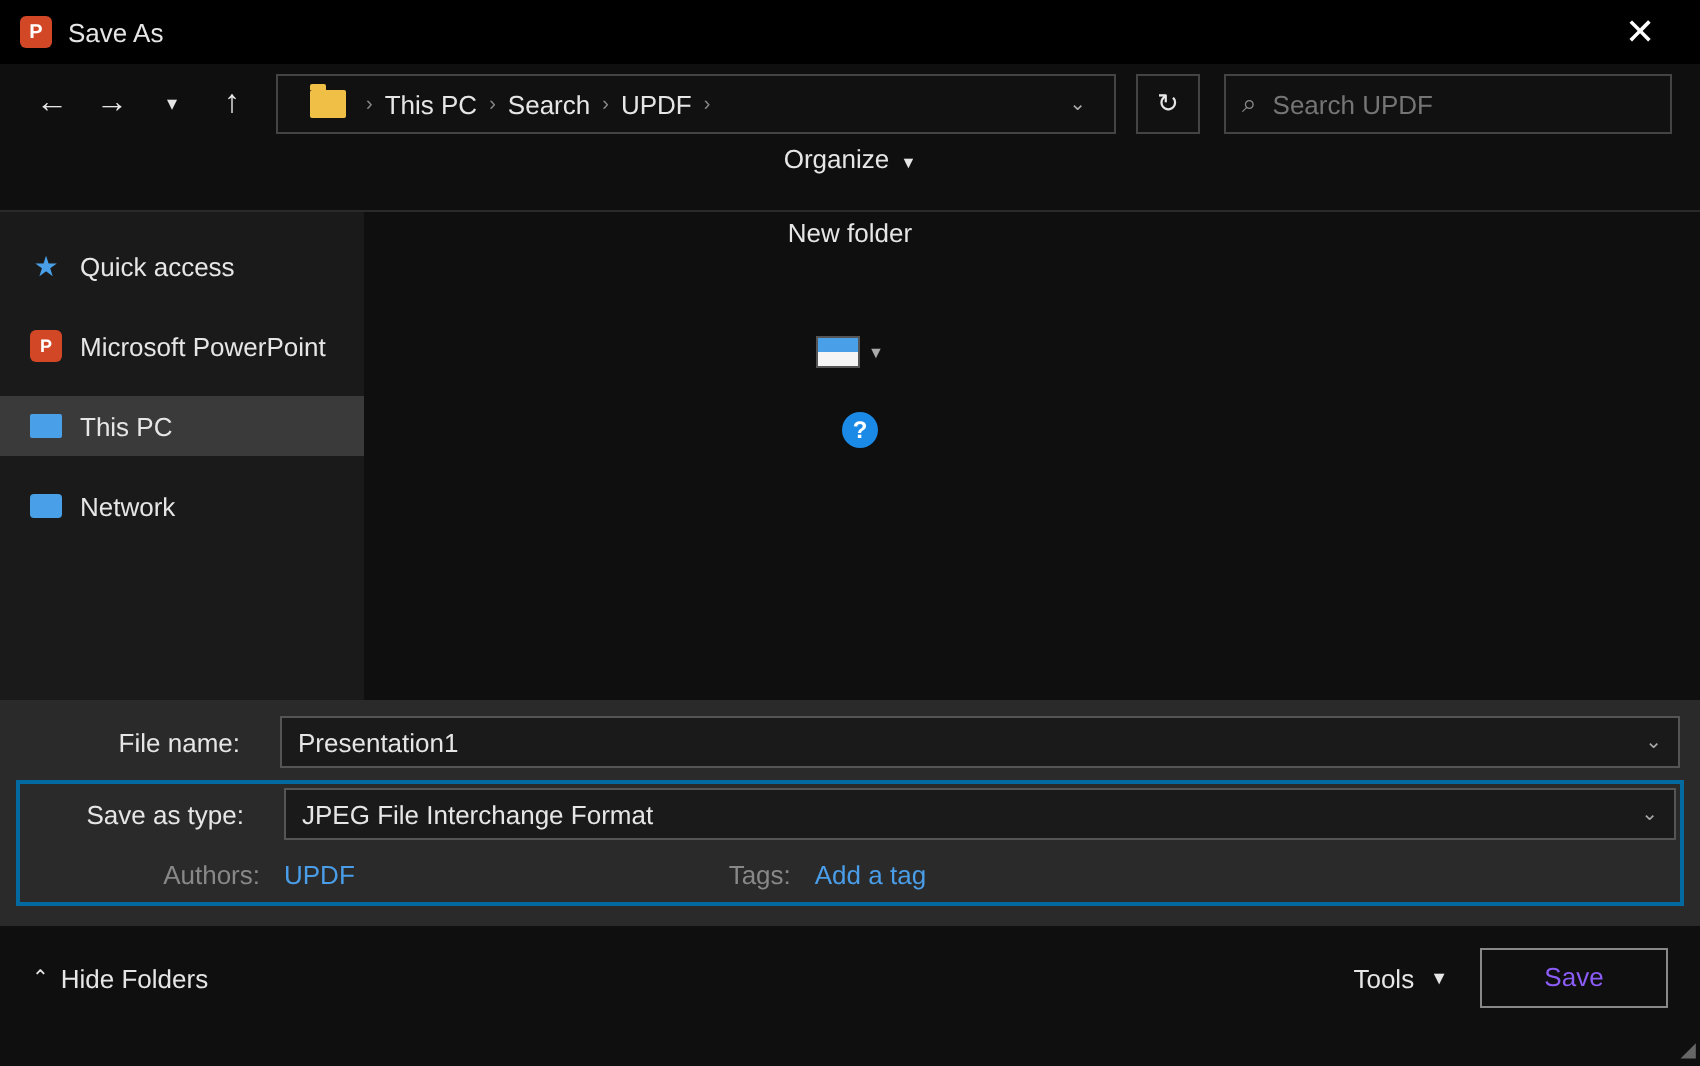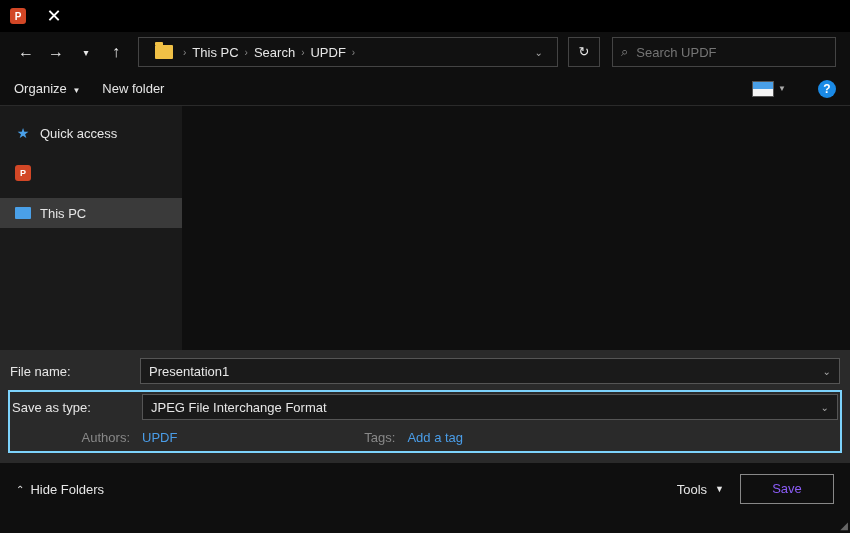--- a/index.html
+++ b/index.html
@@ -19,21 +19,21 @@
     .breadcrumb { flex: 1; display: flex; align-items: center; border: 1px solid #444; height: 30px; padding: 0 8px; background: #111; margin: 0 4px; }
     .chevron { color: #888; margin: 0 6px; font-size: 10px; }
     .crumb { cursor: pointer; }
     .crumb-drop { margin-left: auto; font-size: 10px; color: #aaa; padding: 0 6px; }
     .refresh-btn { width: 32px; text-align: center; border: 1px solid #444; height: 30px; line-height: 28px; background: #111; cursor: pointer; margin-right: 6px; }
     .searchbox { width: 224px; height: 30px; border: 1px solid #444; background: #111; display: flex; align-items: center; padding: 0 8px; gap: 8px; }
     .searchbox input { flex: 1; background: transparent; border: none; color: #888; font-size: 13px; outline: none; }
     .search-icon { color: #888; font-size: 13px; }
 
     
-    .toolbar { height: 34px; display: flex; align-items: center; padding: 0 14px; gap: 22px; border-bottom: 1px solid #2a2a2a; }
+    .toolbar { height: 34px; display: flex; align-items: center; padding: 0 14px; gap: 22px; border-bottom: 1px solid #2a2a2a; flex-direction: column; }
     .toolbar .item { cursor: pointer; color: #e6e6e6; }
     .toolbar .spacer { flex: 1; }
     .view-icon { width: 22px; height: 16px; background: linear-gradient(to bottom, #4aa0e8 50%, #f5f5f5 50%); border: 1px solid #555; }
     .view-drop { font-size: 8px; color: #aaa; margin-left: 4px; }
     .help-icon { width: 18px; height: 18px; border-radius: 50%; background: #1a8ae6; color: #fff; text-align: center; line-height: 18px; font-size: 12px; font-weight: bold; margin-left: 10px; }
 
     
     .body { display: flex; height: 244px; }
     .sidebar { width: 182px; background: #1a1a1a; padding-top: 12px; }
     .side-item { display: flex; align-items: center; gap: 8px; padding: 7px 14px; cursor: pointer; }
@@ -41,45 +41,46 @@
     .side-item .icon { width: 18px; height: 16px; display: flex; align-items: center; justify-content: center; }
     .star-icon { color: #4aa0e8; font-size: 14px; }
     .pp-icon { width: 16px; height: 16px; background: #d24726; border-radius: 3px; color: #fff; font-size: 9px; font-weight: bold; display: flex; align-items: center; justify-content: center; }
     .pc-icon { width: 16px; height: 12px; background: #4aa0e8; border-radius: 1px; position: relative; }
     .net-icon { width: 16px; height: 12px; background: #4aa0e8; border-radius: 2px; position: relative; }
     .content { flex: 1; text-align: center; padding-top: 20px; color: #ccc; }
 
     
     .form-area { background: #2a2a2a; padding: 8px 10px 10px 10px; }
     .form-row { display: flex; align-items: center; margin-bottom: 6px; }
-    .form-row label { width: 130px; padding-right: 20px; color: #e6e6e6; }
+    .form-row label { width: 130px; text-align: right; padding-right: 20px; color: #e6e6e6; }
     .form-row .field { flex: 1; background: #1a1a1a; border: 1px solid #555; height: 26px; display: flex; align-items: center; padding: 0 8px; color: #e6e6e6; position: relative; }
     .field-drop { margin-left: auto; font-size: 10px; color: #aaa; }
 
-    .highlighted-block { border: 2px solid #7dd3fc; padding: 2px; margin: 0 -2px; }
+    .highlighted-block { border: 2px solid #0369a1; padding: 2px; margin: 0 -2px; }
 
     .meta-row { display: flex; align-items: center; padding: 10px 0 4px 0; }
     .meta-row .mlabel { width: 130px; text-align: right; padding-right: 12px; color: #888; }
     .meta-row .mvalue { color: #4a9de8; cursor: pointer; }
     .meta-row .mgap { width: 170px; }
 
     .footer { height: 52px; display: flex; align-items: center; padding: 0 16px; gap: 16px; }
     .footer .left { display: flex; align-items: center; gap: 6px; cursor: pointer; }
     .footer .spacer { flex: 1; }
     .tools { display: flex; align-items: center; gap: 8px; cursor: pointer; }
     .tools .drop { font-size: 9px; }
     .btn { width: 94px; height: 30px; border: 1px solid #888; background: transparent; color: #8b5cf6; text-align: center; line-height: 28px; cursor: pointer; }
     .resize-grip { position: absolute; bottom: 2px; right: 2px; color: #666; font-size: 10px; }
     .caret-up { font-size: 10px; }
   </style>
 </head>
 <body>
 
 <div class="titlebar">
   <div class="app-icon">P</div>
+  <div class="title">Save As</div>
   <div class="close">✕</div>
 </div>
 
 <div class="navbar">
   <div class="nav-btn">←</div>
   <div class="nav-btn">→</div>
   <div class="nav-btn" style="font-size:10px">▾</div>
   <div class="nav-btn">↑</div>
   <div class="breadcrumb">
     <div class="folder-icon"></div>
@@ -117,29 +118,36 @@
   <div class="sidebar">
     <div class="side-item">
       <span class="icon star-icon">★</span>
       <span>Quick access</span>
     </div>
     <div style="height:10px"></div>
     <div class="side-item">
       <span class="icon">
           <span class="pp-icon">P</span>
         </span>
+      <span>Microsoft PowerPoint</span>
     </div>
     <div style="height:10px"></div>
     <div class="side-item active">
       <span class="icon">
           <span class="pc-icon"></span>
         </span>
       <span>This PC</span>
     </div>
     <div style="height:10px"></div>
+    <div class="side-item">
+      <span class="icon">
+          <span class="net-icon"></span>
+        </span>
+      <span>Network</span>
+    </div>
   </div>
 </div>
 
 <div class="form-area">
   <div class="form-row">
     <label>File name:</label>
     <div class="field">
       <span>Presentation1</span>
       <span class="field-drop">⌄</span>
     </div>

